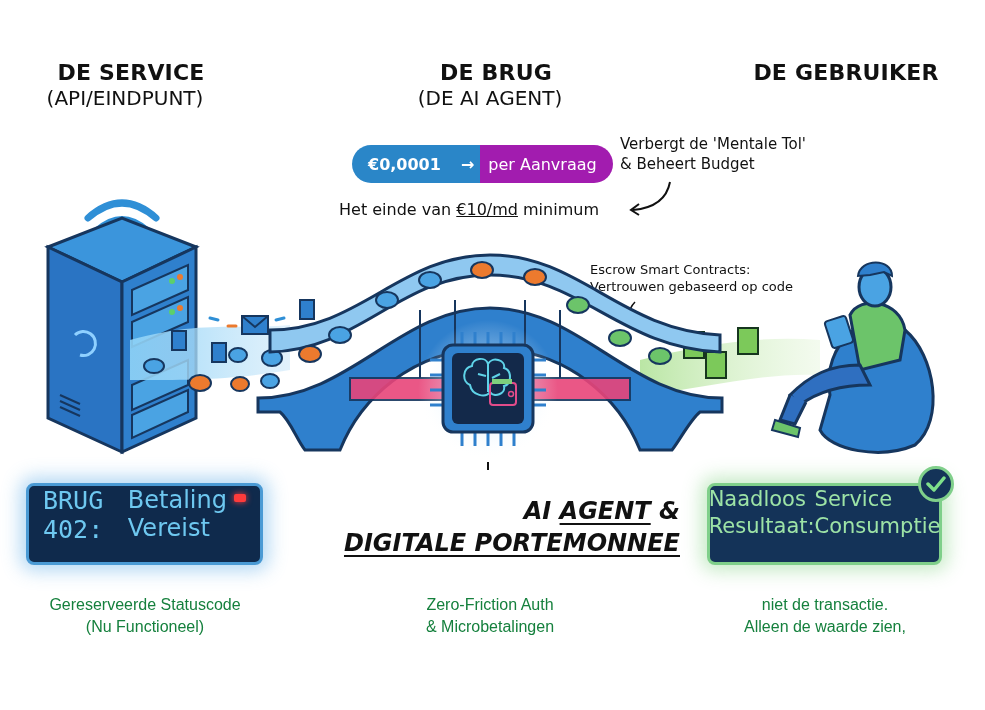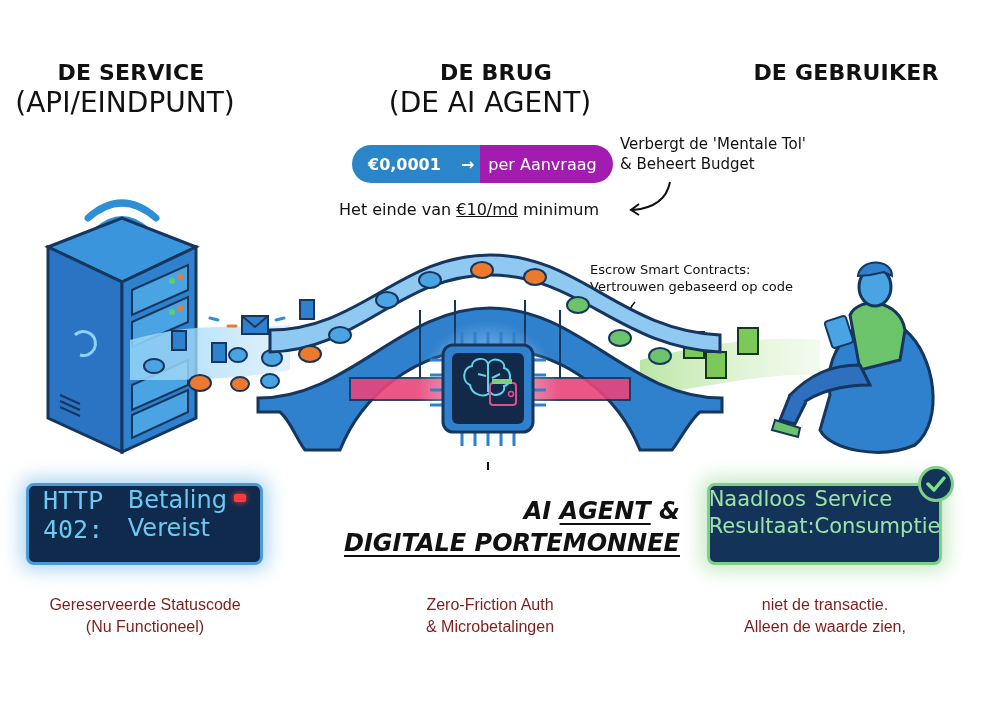--- a/index.html
+++ b/index.html
@@ -1,23 +1,23 @@
 <!DOCTYPE html>
 <html><head>
 <meta charset="utf-8">
 <style>
   * { box-sizing: border-box; margin: 0; padding: 0; }
   html, body { width: 985px; height: 710px; background: #ffffff; overflow: hidden; }
   body { position: relative; font-family: "DejaVu Sans", sans-serif; color: #111; }
   .abs { position: absolute; }
   .hdr { text-align: center; line-height: 1.2; }
   .hdr .t1 { font-weight: bold; font-size: 22px; letter-spacing: 0.2px; display: block; margin-left: 12px; }
-  .hdr .t2 { font-size: 28px; display: block; }
+  .hdr .t2 { font-size: 20px; display: block; }
   .note { font-size: 14px; text-align: left; line-height: 1.3; color: #111; }
-  .cap { font-size: 16px; text-align: center; line-height: 1.4; color: #7f1d1d; font-family: "Liberation Sans", sans-serif; }
+  .cap { font-size: 16px; text-align: center; line-height: 1.4; color: #15803d; font-family: "Liberation Sans", sans-serif; }
   .pill { display: flex; height: 38px; border-radius: 19px; overflow: hidden; font-size: 16px; font-weight: bold; color: #fff; }
   .pill .l { background: #2a86c8; padding: 0 6px 0 16px; display: flex; align-items: center; gap: 20px; }
   .pill .r { background: #a21caf; padding: 0 16px 0 8px; display: flex; align-items: center; font-weight: normal; }
   .ul { text-decoration: underline; }
   .panel { border-radius: 8px; display: flex; justify-content: center; padding: 0 14px; }
   .panel-err { background: #0f2a4c; border: 3px solid #4a9ad4; box-shadow: 0 0 18px 6px rgba(90,170,230,0.45); color: #6ec8f0; }
   .panel-err .mono { font-family: "DejaVu Sans Mono", monospace; font-size: 25px; }
   .panel-err .sans { font-size: 24px; }
   .panel-ok { background: #143358; border: 3px solid #7fcf8a; box-shadow: 0 0 18px 6px rgba(130,210,130,0.45); color: #9de3a6; font-size: 21px; line-height: 1.3; }
   .agent-title { font-size: 24px; font-weight: bold; text-align: right; line-height: 1.35; font-style: italic; }
@@ -190,21 +190,21 @@
     <ellipse cx="875" cy="287" rx="16" ry="19" fill="#4aa3e3" stroke="#16365e" stroke-width="3"></ellipse>
     <path d="M858 276 C860 258 892 258 892 276 L884 272 L870 275 Z" fill="#2f80cd" stroke="#16365e" stroke-width="2"></path>
     <rect x="828" y="318" width="22" height="28" rx="3" fill="#4aa3e3" stroke="#16365e" stroke-width="2" transform="rotate(-18 839 332)"></rect>
     <path d="M860 365 C830 365 810 375 790 395 L800 405 C820 390 845 385 870 385 Z" fill="#2f6fc0" stroke="#16365e" stroke-width="3"></path>
     <path d="M790 395 L780 420 L795 424 L806 402" fill="#2f6fc0" stroke="#16365e" stroke-width="3"></path>
     <path d="M775 420 L800 428 L798 437 L772 430 Z" fill="#6cc46a" stroke="#16365e" stroke-width="2"></path>
   </g>
 </svg>
 
 <div class="abs panel panel-err" style="left:26px; top:483px; width:237px; height:82px;">
-  <div class="mono">HTTP 402:</div>
+  <div class="mono">BRUG 402:</div>
   <div class="sans">Betaling Vereist</div>
   <span class="abs" style="right:14px; top:8px; width:12px; height:8px; background:#ff3b3b; border-radius:2px; box-shadow:0 0 6px #ff3b3b;"></span>
 </div>
 
 <div class="abs agent-title" style="left:300px; top:495px; width:380px;">
   <div>
     <span>AI</span>
     <span class="u">AGENT</span>
     <span>&amp;</span>
   </div>

